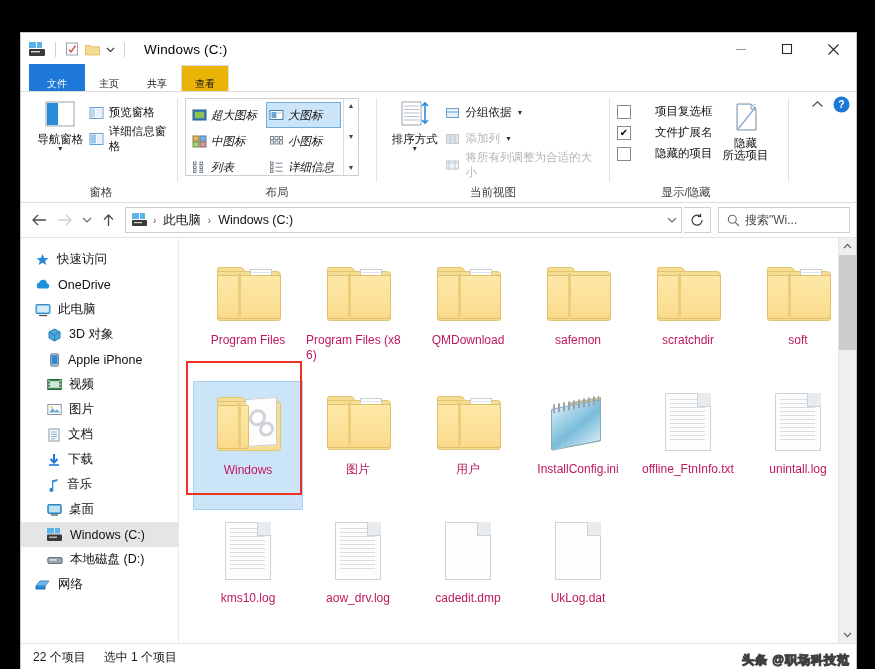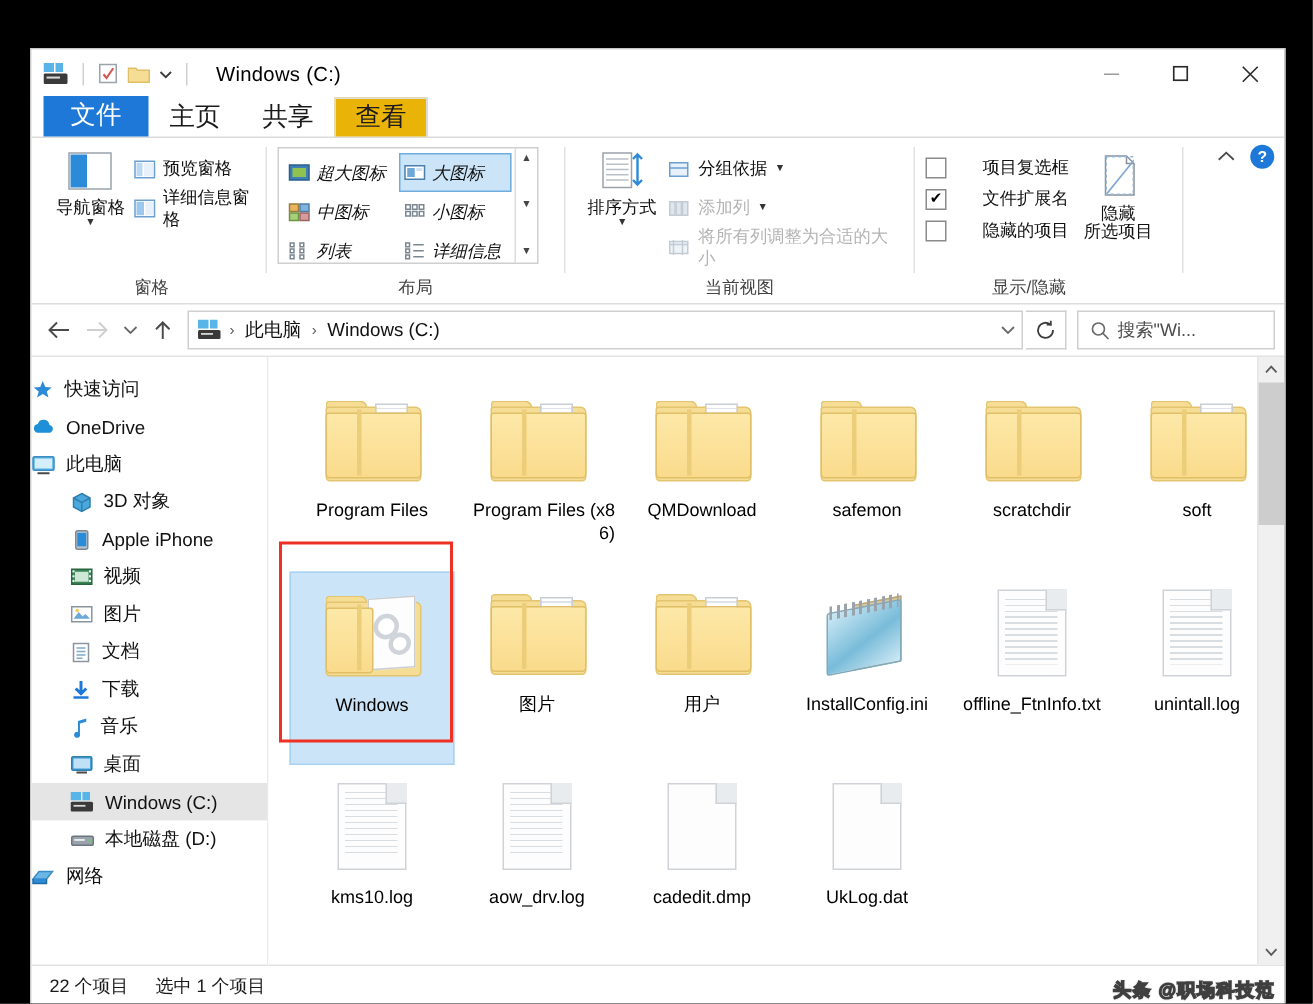--- a/index.html
+++ b/index.html
@@ -14,21 +14,21 @@
   .qat{display:flex;align-items:center;gap:6px;padding-left:8px;height:32px;}
   .qat-sep{width:1px;height:15px;background:#d0d0d0;margin:0 3px;}
   .ico{display:inline-flex;align-items:center;justify-content:center;}
   .title-text{font-size:13.5px;color:#000;margin-left:10px;letter-spacing:.2px;}
   .wctrls{position:absolute;right:0;top:0;height:32px;display:flex;}
   .wbtn{width:46px;height:32px;display:flex;align-items:center;justify-content:center;}
 
   
   .tabstrip{height:26px;display:flex;align-items:flex-end;flex:none;background:#fff;
             border-bottom:1px solid #dcdcdc;padding-left:8px;position:relative;}
-  .tab{height:25px;padding:0 13px;display:flex;align-items:flex-start;font-size:17px;color:#1a1a1a;
+  .tab{height:25px;padding:0 13px;display:flex;align-items:flex-end;font-size:10px;color:#1a1a1a;
        border:1px solid transparent;border-bottom:none;}
   .tab.file{background:#1e78d7;color:#fff;height:26px;padding:0 17px;}
   .tab.active{background:#eab308;border-color:#dcdcdc;}
 
   
   .ribbon{height:110px;background:#fff;border-bottom:1px solid #dcdcdc;display:flex;flex:none;
           position:relative;padding-left:4px;}
   .group{display:flex;flex-direction:column;height:110px;position:relative;}
   .group-body{flex:1;display:flex;align-items:flex-start;padding:6px 7px 0 7px;}
   .group-label{height:17px;font-size:11.5px;color:#444;text-align:center;line-height:15px;}
@@ -74,30 +74,30 @@
   .refreshbtn{width:26px;height:24px;border:1px solid #cfcfcf;border-left:none;display:flex;
               align-items:center;justify-content:center;font-size:13px;color:#3c3c3c;}
   .searchbox{width:122px;height:24px;border:1px solid #cfcfcf;display:flex;align-items:center;
              gap:5px;padding-left:8px;margin-left:7px;}
   .searchbox .ph{font-size:12px;color:#4b4b4b;white-space:nowrap;overflow:hidden;}
 
   
   .body{flex:1;display:flex;min-height:0;border-top:1px solid #e3e3e3;}
   .nav{width:157px;background:#fff;border-right:1px solid #eaeaea;padding-top:9px;overflow:hidden;flex:none;}
   .navitem{height:25px;display:flex;align-items:center;gap:7px;font-size:12.5px;color:#111;
-           white-space:nowrap;}
+           padding-left:14px;white-space:nowrap;}
   .navitem.ind{padding-left:26px;}
   .navitem.sel{background:#e5e5e5;}
 
   .content{flex:1;position:relative;background:#fff;overflow:hidden;}
   .grid{display:grid;grid-template-columns:repeat(6,110px);padding:14px 0 0 14px;}
   .cell{width:110px;height:125px;display:flex;flex-direction:column;align-items:center;
         padding-top:4px;position:relative;}
   .cell .thumb{height:74px;display:flex;align-items:center;justify-content:center;}
-  .cell .name{font-size:12px;color:#000000;text-align:right;line-height:15px;max-width:104px;
+  .cell .name{font-size:12px;color:#be185d;text-align:left;line-height:15px;max-width:104px;
               word-break:break-all;margin-top:3px;}
   .cell.sel{background:#cce4f7;border:1px solid #a9d1f2;width:108px;height:123px;}
 
   .redbox{position:absolute;border:2.5px solid #ee3124;pointer-events:none;}
 
   .vscroll{position:absolute;right:0;top:0;width:17px;bottom:0;background:#f0f0f0;
            border-left:1px solid #e6e6e6;display:flex;flex-direction:column;align-items:center;}
   .vs-arrow{height:17px;width:17px;display:flex;align-items:center;justify-content:center;
             font-size:8px;color:#5a5a5a;}
   .vs-track{flex:1;width:17px;position:relative;}

